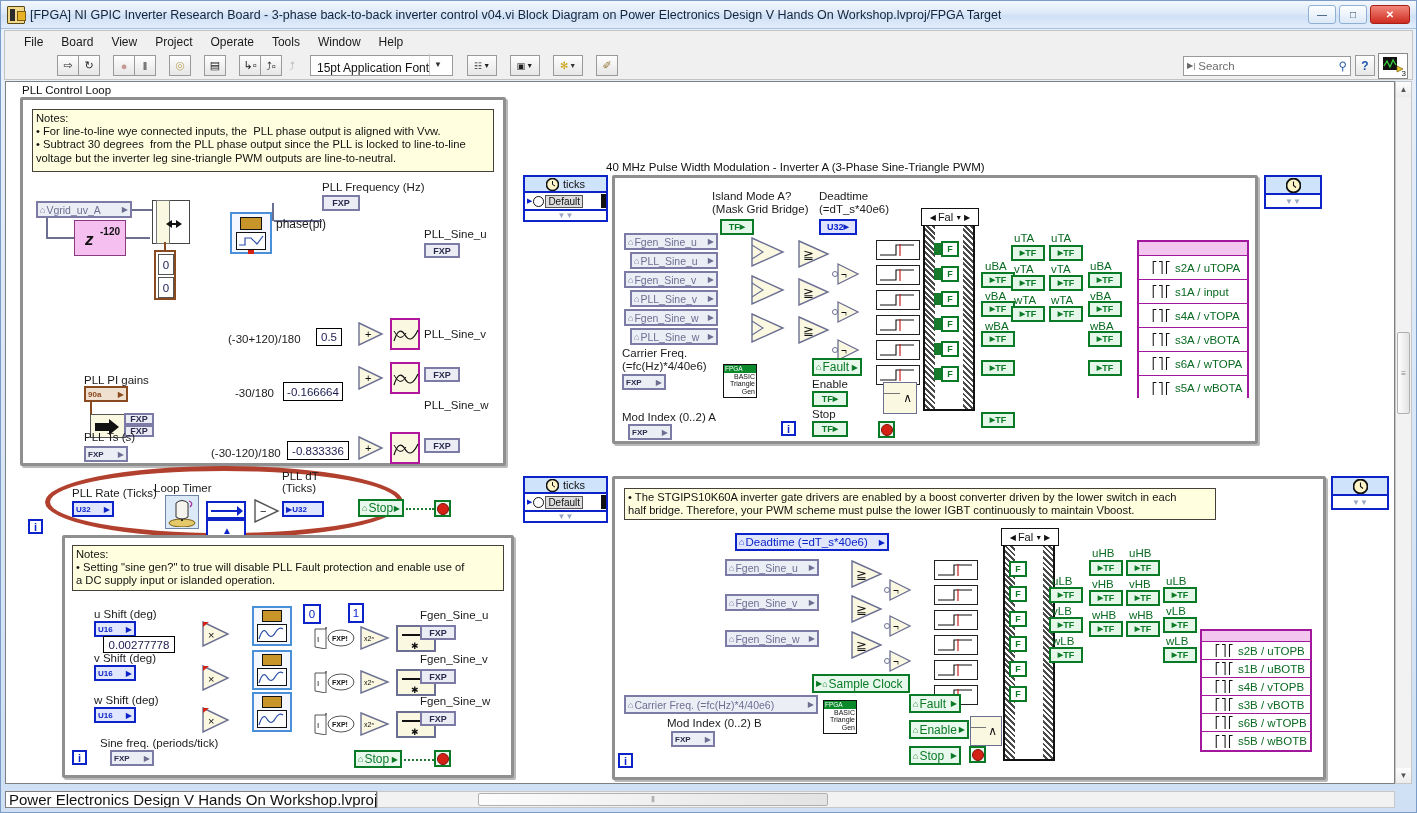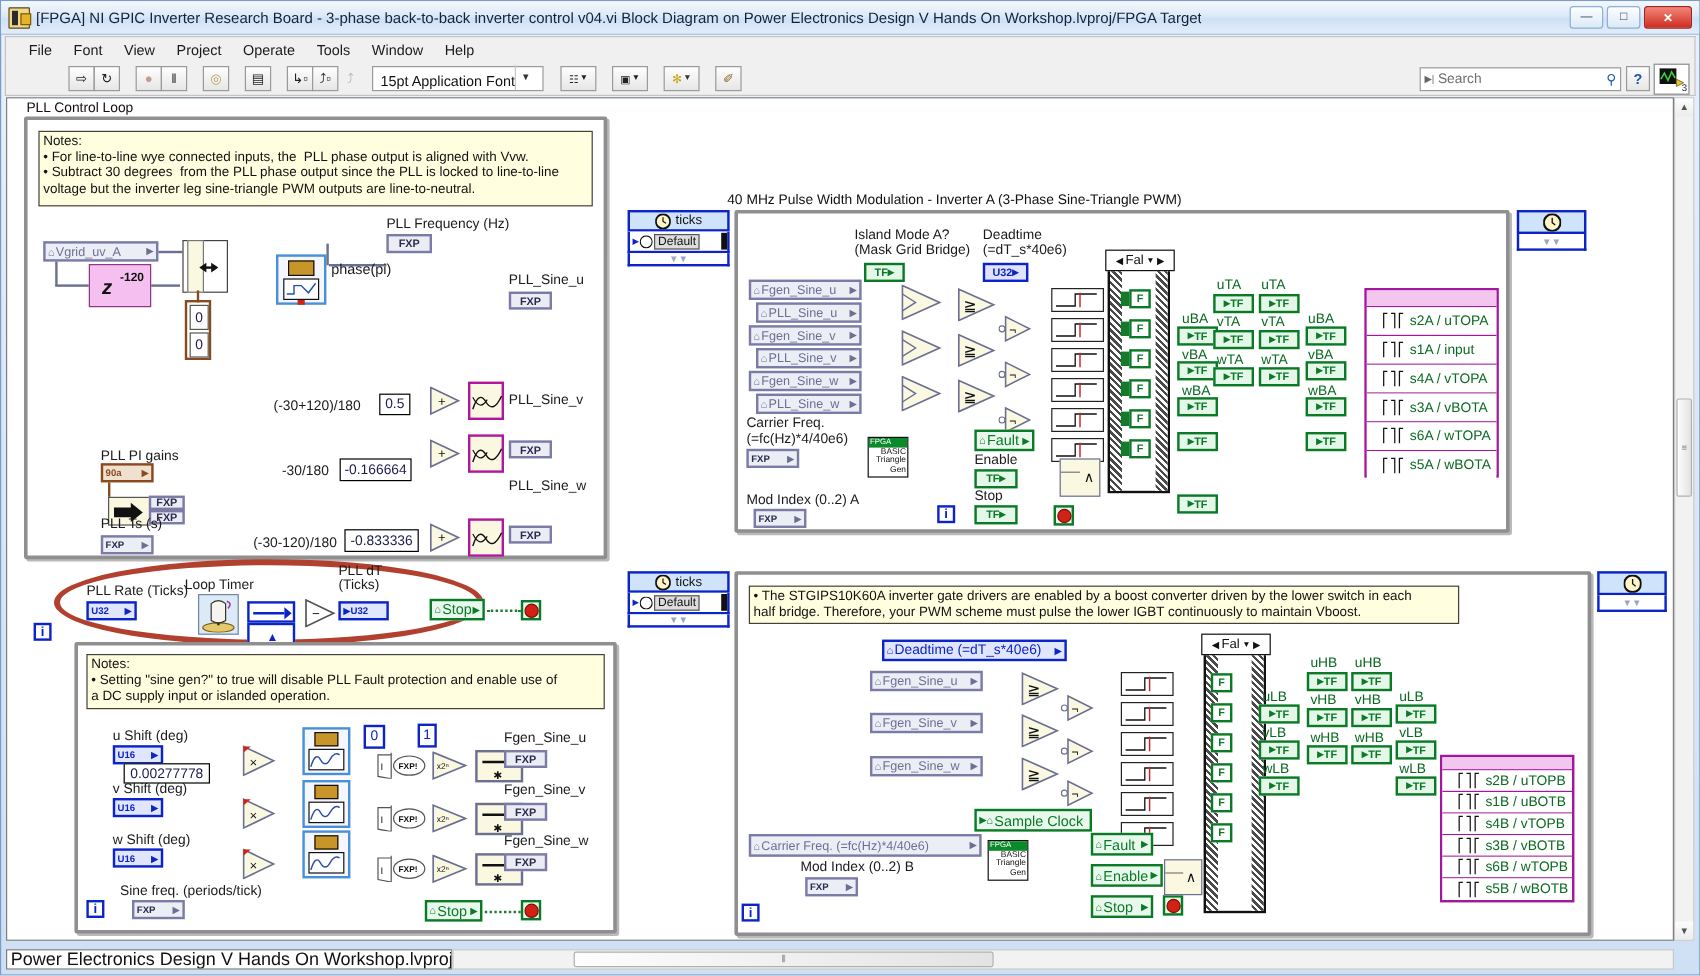--- a/index.html
+++ b/index.html
@@ -182,21 +182,21 @@
     <div id="wintitle">[FPGA] NI GPIC Inverter Research Board - 3-phase back-to-back inverter control v04.vi Block Diagram on Power Electronics Design V Hands On Workshop.lvproj/FPGA Target</div>
     <div class="wbtns">
       <div class="wbtn">—</div>
       <div class="wbtn">□</div>
       <div class="wbtn close">✕</div>
     </div>
   </div>
 
   <div id="menubar">
     <div class="menu-item">File</div>
-    <div class="menu-item">Font</div>
+    <div class="menu-item">Board</div>
     <div class="menu-item">View</div>
     <div class="menu-item">Project</div>
     <div class="menu-item">Operate</div>
     <div class="menu-item">Tools</div>
     <div class="menu-item">Window</div>
     <div class="menu-item">Help</div>
   </div>
 
   <div id="toolbar">
     <div class="tgroup" style="margin-left:52px;">

